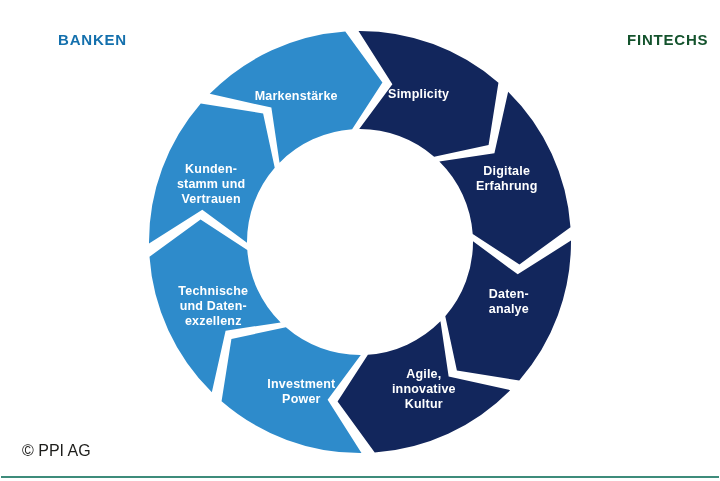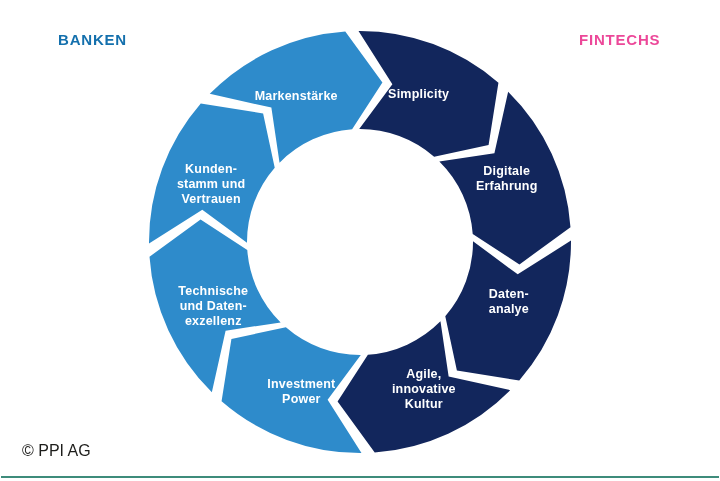--- a/index.html
+++ b/index.html
@@ -50,21 +50,21 @@
     height: 2px;
   }
 </style>
 </head>
 <body>
 
 <div class="page">
 
   <div class="heading heading-left" style="color: rgb(20, 112, 173);">BANKEN</div>
 
-  <div class="heading heading-right" style="color: #ec4899;">FINTECHS</div>
+  <div class="heading heading-right" style="color: #14532d; margin-left: 48px;">FINTECHS</div>
 
   <svg class="cycle-svg" id="cycle-svg" width="720" height="481" viewBox="0 0 720 481">
       <path d="M358.53 31.01 A211 211 0 0 1 498.43 82.76 L488.58 145.11 L434.13 156.72 A113 113 0 0 0 359.21 129.00 L392.37 84.29 Z" fill="#12265C"></path>
       <text x="418.64" y="93.13" text-anchor="middle" fill="#FFFFFF" class="seg-label"><tspan x="418.64" y="97.63">Simplicity</tspan></text>
       <path d="M508.15 91.76 A211 211 0 0 1 570.49 227.28 L519.43 264.41 L472.72 234.12 A113 113 0 0 0 439.34 161.54 L494.41 153.37 Z" fill="#12265C"></path>
       <text x="506.73" y="178.20" text-anchor="middle" fill="#FFFFFF" class="seg-label"><tspan x="506.73" y="175.20">Digitale</tspan><tspan x="506.73" y="190.20">Erfahrung</tspan></text>
       <path d="M570.99 240.53 A211 211 0 0 1 519.24 380.43 L456.89 370.58 L445.28 316.13 A113 113 0 0 0 473.00 241.21 L517.71 274.37 Z" fill="#12265C"></path>
       <text x="508.87" y="300.64" text-anchor="middle" fill="#FFFFFF" class="seg-label"><tspan x="508.87" y="297.64">Daten-</tspan><tspan x="508.87" y="312.64">analye</tspan></text>
       <path d="M510.24 390.15 A211 211 0 0 1 374.72 452.49 L337.59 401.43 L367.88 354.72 A113 113 0 0 0 440.46 321.34 L448.63 376.41 Z" fill="#12265C"></path>
       <text x="423.80" y="388.73" text-anchor="middle" fill="#FFFFFF" class="seg-label"><tspan x="423.80" y="378.23">Agile,</tspan><tspan x="423.80" y="393.23">innovative</tspan><tspan x="423.80" y="408.23">Kultur</tspan></text>

